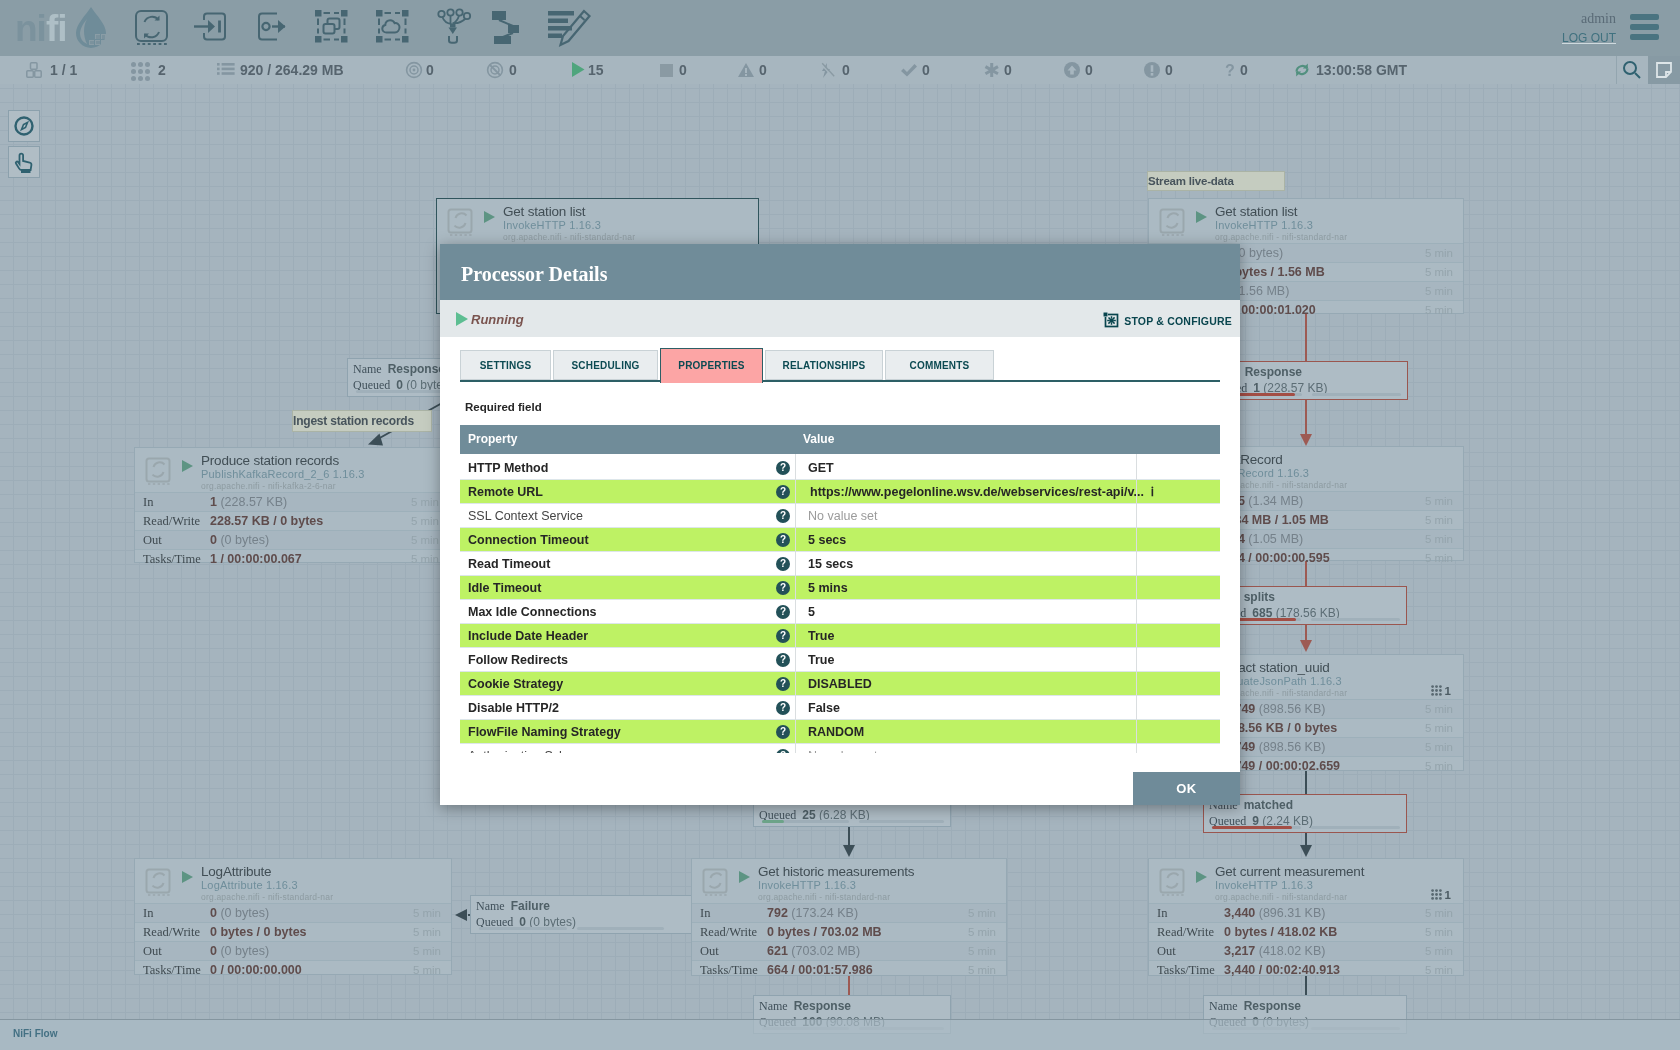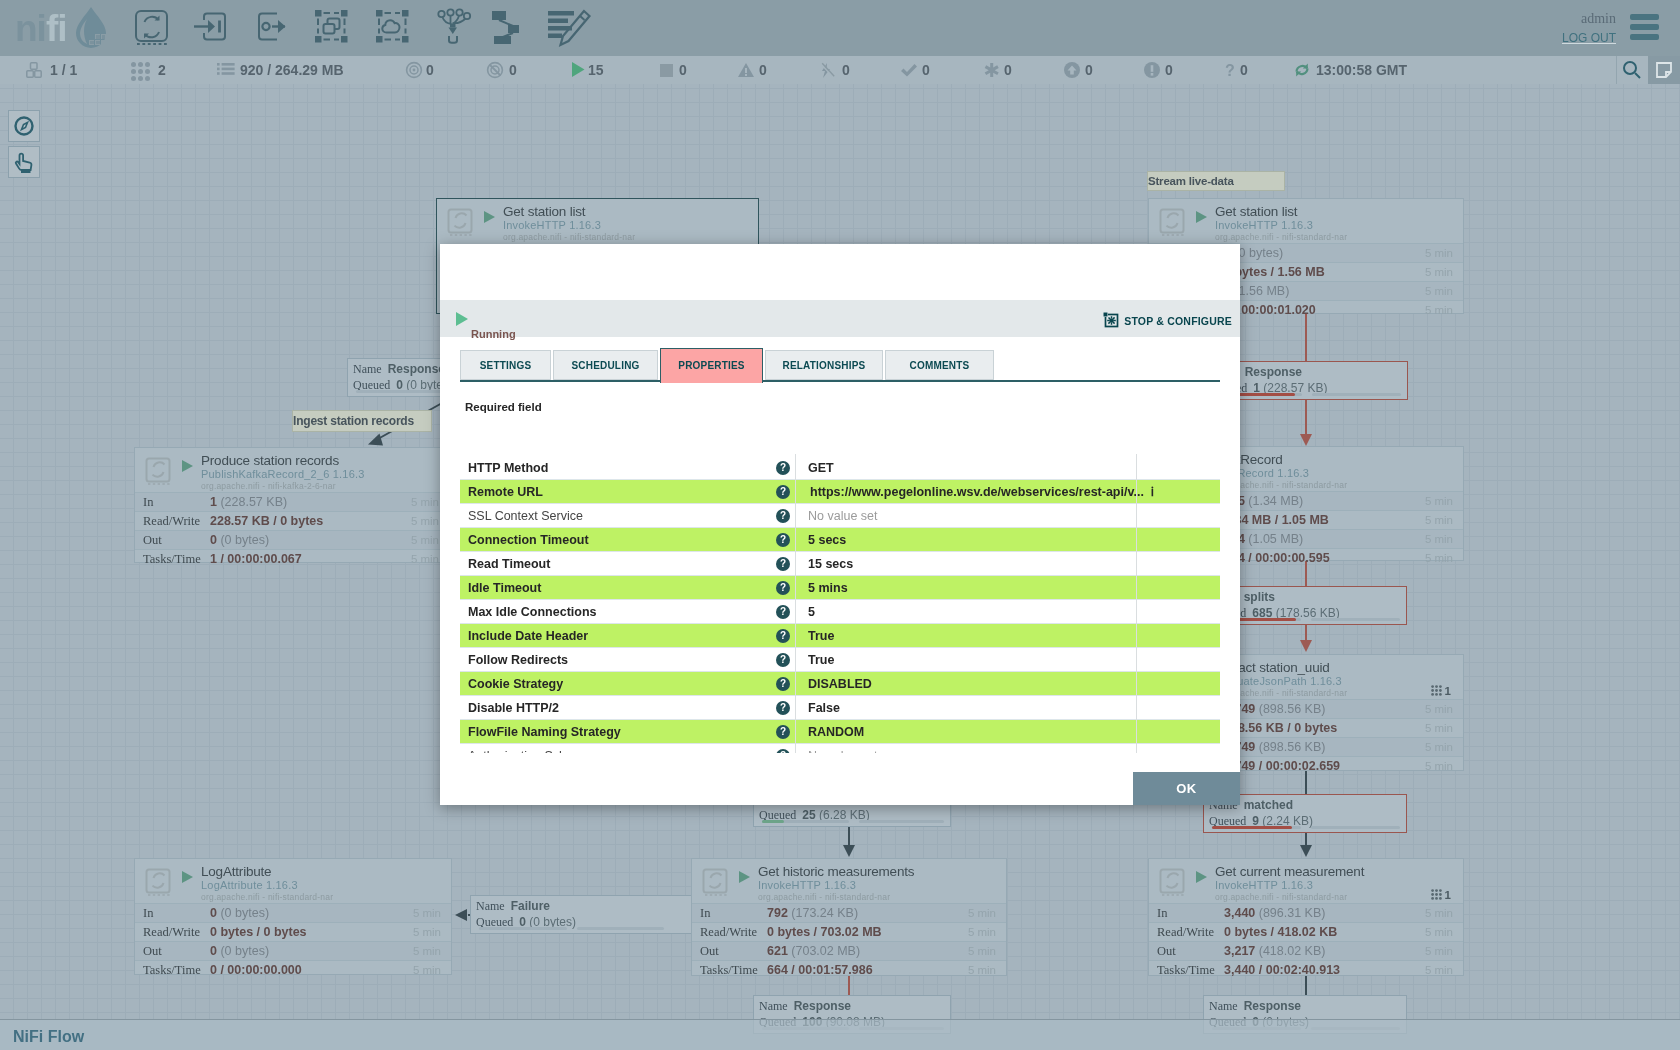--- a/index.html
+++ b/index.html
@@ -3,21 +3,21 @@
 <meta charset="utf-8">
 <style>
 html,body{margin:0;padding:0;}
 body{width:1680px;height:1050px;overflow:hidden;font-family:"Liberation Sans",sans-serif;position:relative;background:#a5b4be;}
 #hdr{position:absolute;left:0;top:0;width:1680px;height:56px;background:#8a9da6;}
 #sbar{position:absolute;left:0;top:56px;width:1680px;height:28px;background:#a7b6bf;}
 #canvas{position:absolute;left:0;top:84px;width:1680px;height:935px;background:#a5b4be;
  background-image:linear-gradient(to right,#9dadb8 1px,transparent 1px),linear-gradient(to bottom,#9dadb8 1px,transparent 1px);
  background-size:14px 14px;background-position:-1px 4px;}
 #footer{position:absolute;left:0;top:1019px;width:1680px;height:31px;background:rgba(170,186,196,0.7);border-top:1px solid #84959f;}
-#footer .bc{position:absolute;left:13px;top:8px;font-size:16px;font-weight:bold;color:#437083;}
+#footer .bc{position:absolute;left:13px;top:8px;font-size:10px;font-weight:bold;color:#437083;}
 
 .logo{position:absolute;left:15px;top:11px;font-size:37px;font-weight:bold;letter-spacing:-1px;line-height:36px;}
 .logo .ni{color:#7b929d;}.logo .fi{color:#aebfc6;}
 .admin{position:absolute;right:64px;top:11px;font-family:"Liberation Serif",serif;font-size:14px;color:#5a6b77;}
 .logout{position:absolute;right:64px;top:31px;font-size:12px;color:#40717f;text-decoration:underline;text-decoration-color:#cfdade;}
 .burger{position:absolute;right:21px;top:14px;width:29px;}
 .burger i{display:block;height:6px;border-radius:2px;background:#4a7380;margin-bottom:4px;}
 
 .sit{position:absolute;top:0;height:28px;line-height:28px;font-size:14px;color:#56646e;font-weight:bold;}
 .sep{position:absolute;left:1616px;top:0;width:1px;height:28px;background:#93a5af;}
@@ -50,21 +50,21 @@
 .cln{font-family:"Liberation Serif",serif;color:#40505a;}
 .clv{color:#4e5f66;font-weight:bold;margin-left:6px;}
 .cbar{position:absolute;bottom:3px;height:3px;border-radius:2px;background:#a0b0ba;}
 .cbar i{position:absolute;left:0;top:0;height:3px;border-radius:2px;}
 
 #modal{position:absolute;left:440px;top:244px;width:800px;height:561px;background:#fff;box-shadow:0 3px 14px rgba(0,0,0,0.35);}
 #mhead{position:absolute;left:0;top:0;width:800px;height:56px;background:#708c99;}
 #mhead .t{position:absolute;left:21px;top:20px;font-family:"Liberation Serif",serif;font-size:20px;line-height:1;font-weight:bold;color:#fff;}
 #mstat{position:absolute;left:0;top:56px;width:800px;height:37px;background:#e3e8ea;}
 .mplay{position:absolute;left:16px;top:12px;width:0;height:0;border-left:12px solid #5dbe92;border-top:7px solid transparent;border-bottom:7px solid transparent;}
-.mrun{position:absolute;left:31px;top:28px;font-size:11px;font-weight:bold;color:#7a544f;}
+.mrun{position:absolute;left:31px;top:12px;font-size:13px;font-weight:bold;color:#7a544f;font-style:italic;}
 .mstop{position:absolute;right:8px;top:12px;font-size:10.5px;font-weight:bold;color:#09454e;letter-spacing:0.2px;}
 .tabs{position:absolute;left:20px;top:103px;}
 .tab{position:absolute;top:3px;height:30px;background:#e9edef;border:1px solid #c9d2d6;box-sizing:border-box;text-align:center;line-height:30px;font-size:10px;font-weight:bold;color:#0c4a52;letter-spacing:0.2px;}
 .tab.on{background:#fca5a5;border:1px solid #2d5f66;border-bottom:none;top:1px;height:35px;line-height:33px;z-index:3;}
 .tabline{position:absolute;left:20px;top:136px;width:760px;height:2px;background:#2d5f66;}
 .req{position:absolute;left:25px;top:157px;font-size:11.5px;font-weight:bold;color:#262626;}
 #ptable{position:absolute;left:20px;top:181px;width:760px;height:328px;overflow:hidden;}
 .th{position:absolute;left:0;top:0;width:760px;height:29px;background:#708c99;color:#fff;font-weight:bold;font-size:12px;line-height:29px;}
 .th .c1{position:absolute;left:8px;}
 .th .c2{position:absolute;left:343px;}
@@ -628,20 +628,23 @@
           <span class="pv"><b>3,440 / 00:02:40.913</b></span>
           <span class="pm">5 min</span>
         </div>
  </div>
 </div>
 </div>
 <div id="footer">
     <div class="bc">NiFi Flow</div>
   </div>
 <div id="modal">
+ <div id="mhead">
+      <div class="t">Processor Details</div>
+    </div>
  <div id="mstat">
   <div class="mplay"></div>
       <div class="mrun">Running</div>
   <div class="mstop"><svg width="16" height="16" viewBox="0 0 16 16" style="vertical-align:-3px;margin-right:5px">
           <rect x="2.5" y="2.5" width="12" height="12" fill="none" stroke="#09454e" stroke-width="1.7"></rect>
           <rect x="0" y="0" width="5" height="5" fill="#e9eef0"></rect>
           <rect x="0.5" y="0.5" width="4" height="4" fill="#09454e"></rect>
           <g fill="#09454e">
             <circle cx="8.5" cy="8.5" r="2.3"></circle>
             <g stroke="#09454e" stroke-width="1.5">
@@ -653,20 +656,24 @@
  <div class="tabs">
   <div class="tab" style="left:0px;width:91px">SETTINGS</div>
   <div class="tab" style="left:93px;width:105px">SCHEDULING</div>
   <div class="tab on" style="left:200px;width:103px">PROPERTIES</div>
   <div class="tab" style="left:305px;width:118px">RELATIONSHIPS</div>
   <div class="tab" style="left:425px;width:109px">COMMENTS</div>
  </div>
  <div class="tabline"></div>
  <div class="req">Required field</div>
  <div id="ptable">
+  <div class="th">
+        <span class="c1">Property</span>
+        <span class="c2">Value</span>
+      </div>
   <div class="tr" style="top:31px">
         <span class="pn">HTTP Method</span>
         <span class="q">?</span>
         <span class="val">GET</span>
       </div>
   <div class="tr even" style="top:55px">
         <span class="pn">Remote URL</span>
         <span class="q">?</span>
         <span class="val" style="left:350px">https://www.pegelonline.wsv.de/webservices/rest-api/v...&nbsp;&nbsp;<span style="font-family:'Liberation Serif',serif">ℹ</span></span>
       </div>

